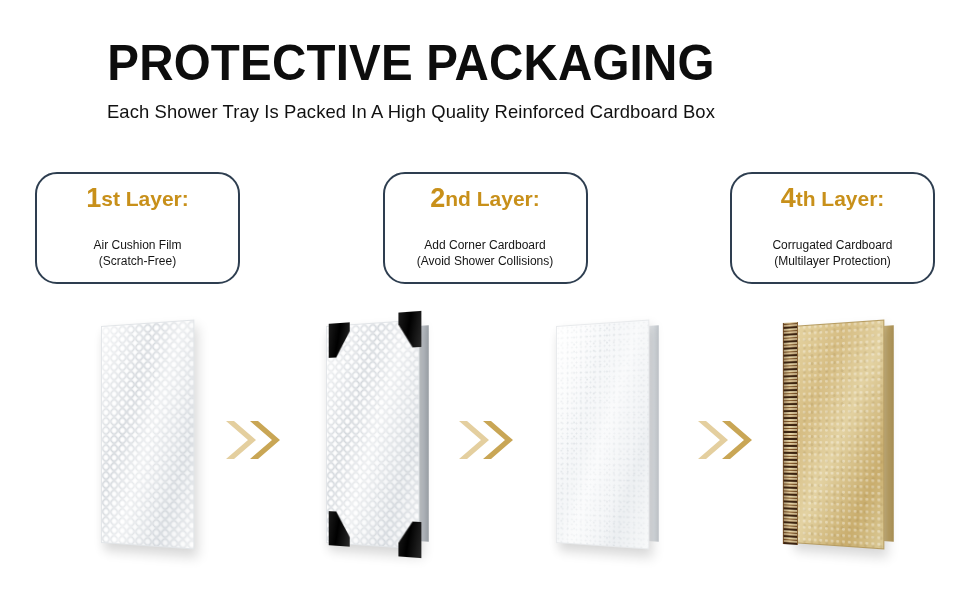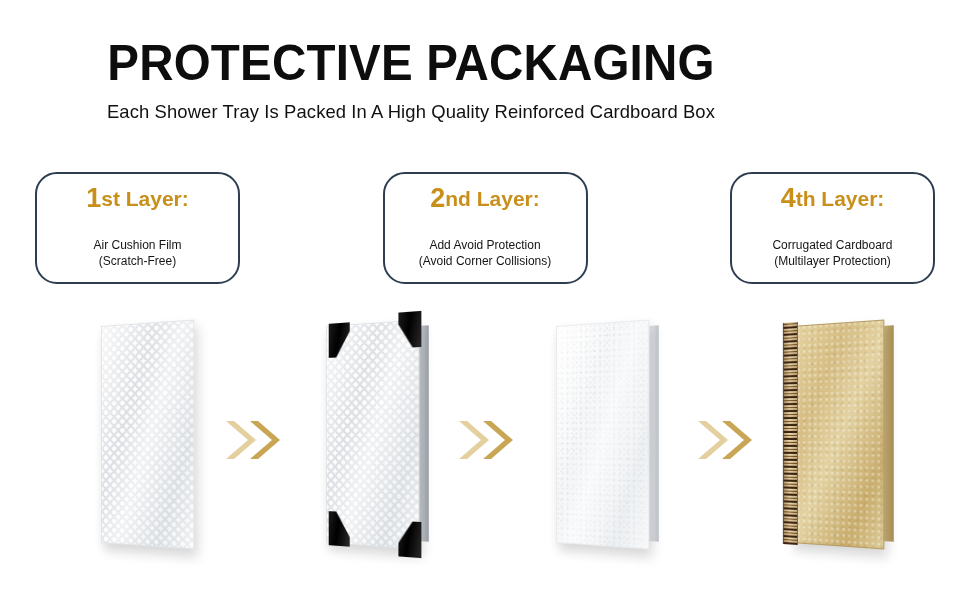--- a/index.html
+++ b/index.html
@@ -264,22 +264,22 @@
       <span class="big-num">1</span><span>st Layer:</span>
     </div>
     <div class="card-desc">Air Cushion Film</div>
     <div class="card-desc">(Scratch-Free)</div>
   </div>
 
   <div class="card">
     <div class="card-heading">
       <span class="big-num">2</span><span>nd Layer:</span>
     </div>
-    <div class="card-desc">Add Avoid Protection</div>
-    <div class="card-desc">(Avoid Corner Collisions)</div>
+    <div class="card-desc">Add Corner Cardboard</div>
+    <div class="card-desc">(Avoid Shower Collisions)</div>
   </div>
 
 
   <div class="card">
     <div class="card-heading">
       <span class="big-num">4</span><span>th Layer:</span>
     </div>
     <div class="card-desc">Corrugated Cardboard</div>
     <div class="card-desc">(Multilayer Protection)</div>
   </div>

